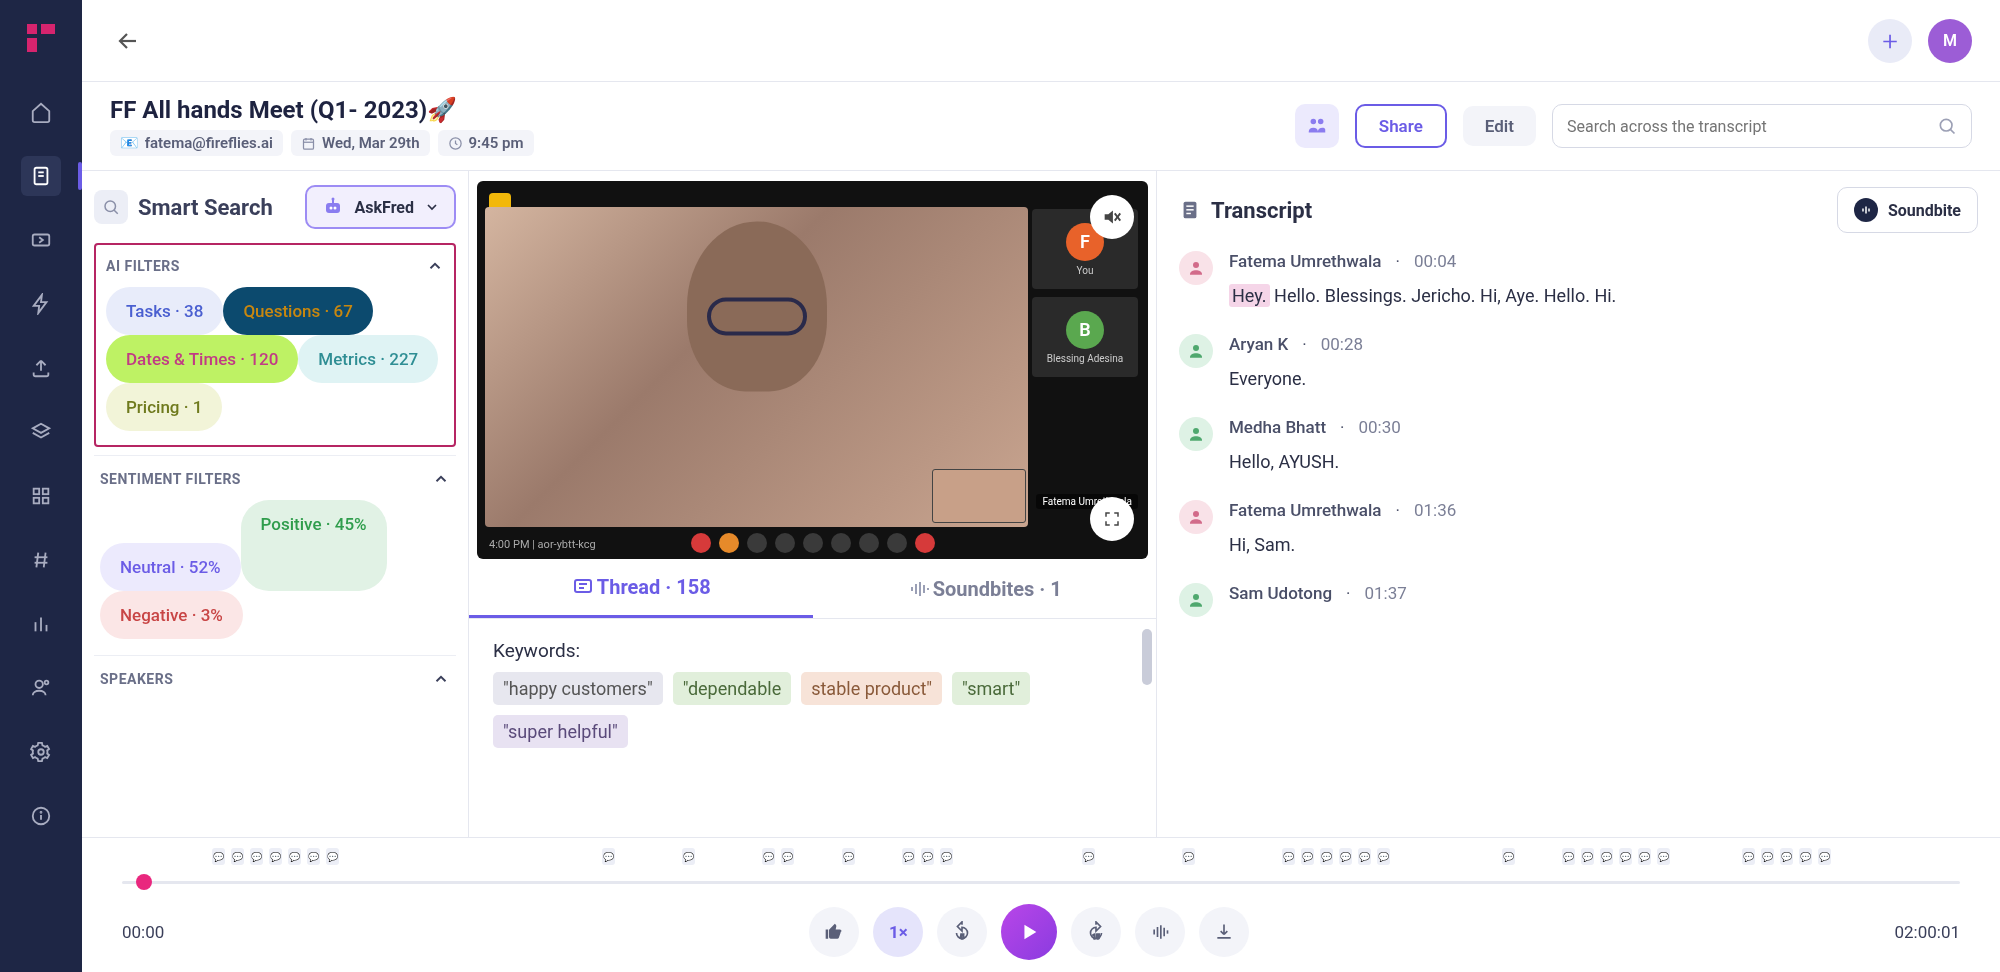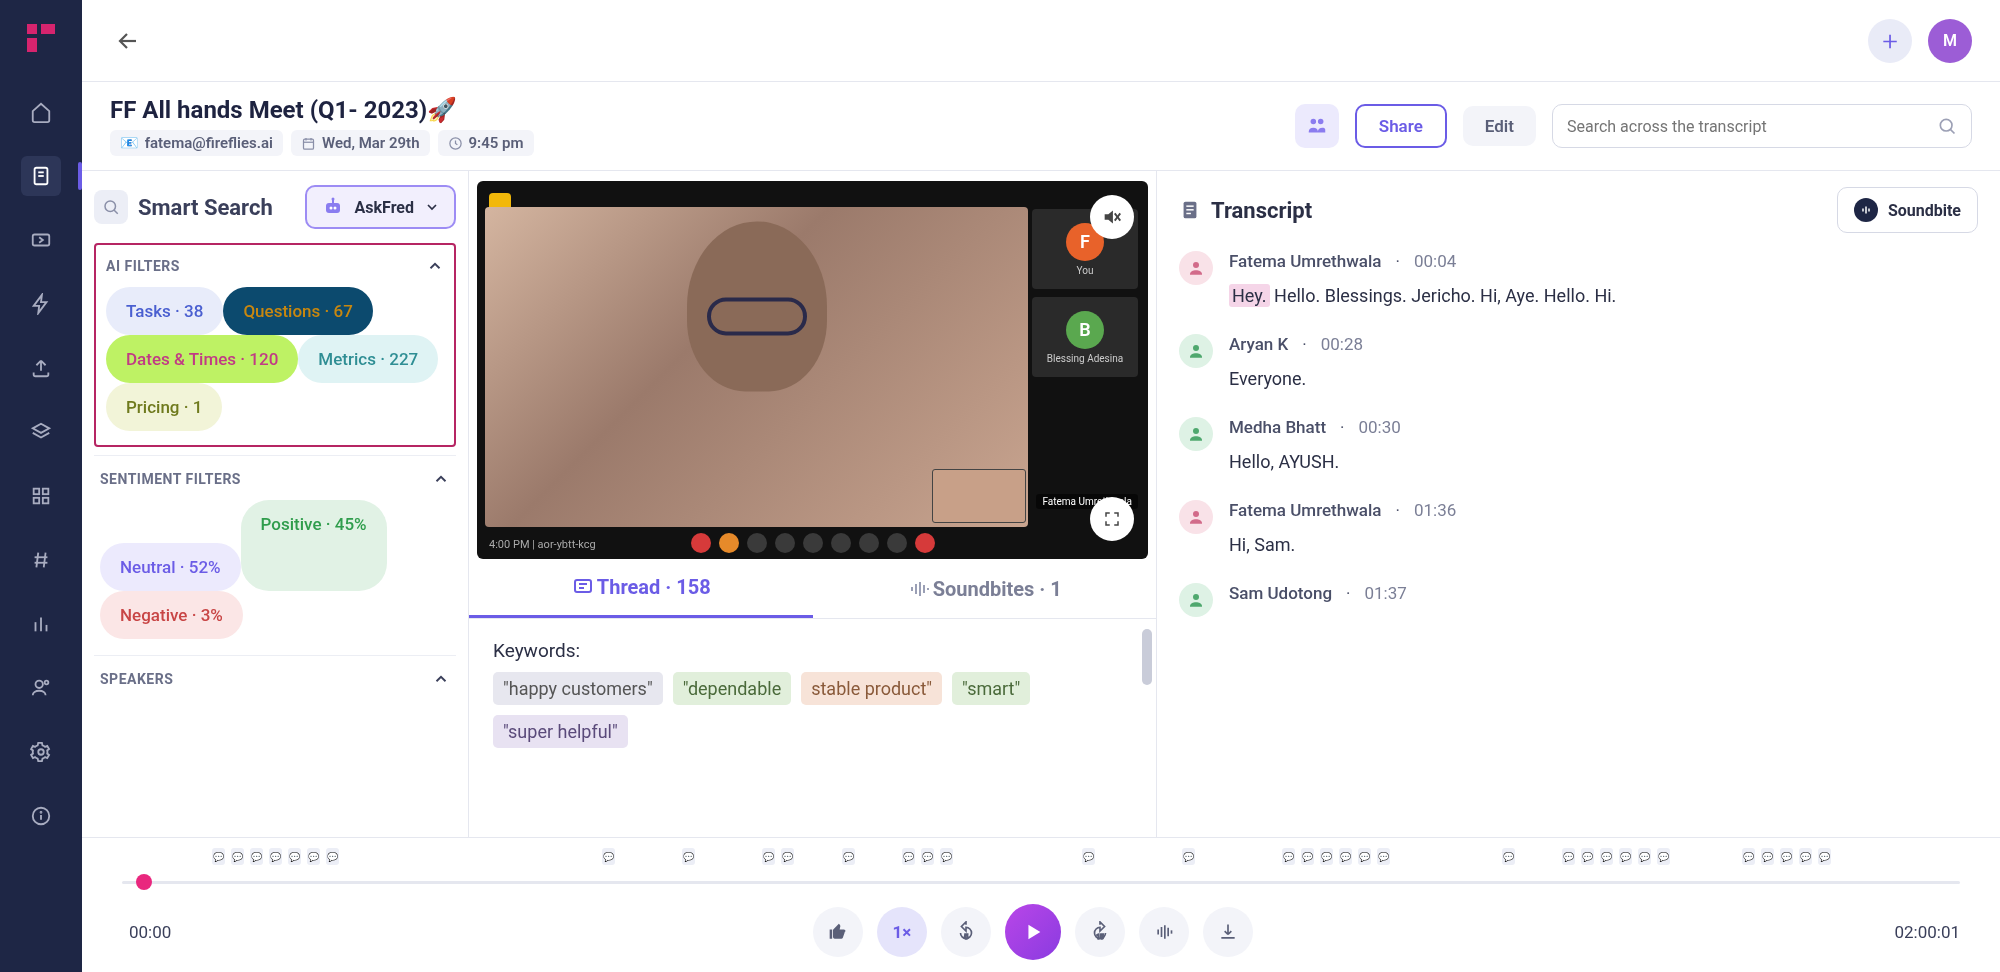--- a/index.html
+++ b/index.html
@@ -109,21 +109,21 @@
 .tr-text { margin-top: 14px; font-size: 18px; color: #2b2f45; }
 .hl { background: #f5d5e8; padding: 1px 3px; border-radius: 3px; }
 
 
 .player { border-top: 1px solid #e5e7ef; display: flex; flex-direction: column; }
 .waveform { height: 54px; position: relative; padding: 10px 40px 0; }
 .wf-track { position: absolute; left: 40px; right: 40px; bottom: 8px; height: 3px; background: #e5e7ef; border-radius: 2px; }
 .wf-dot { position: absolute; left: 54px; bottom: 2px; width: 16px; height: 16px; background: #e9277e; border-radius: 50%; }
 .wf-marks { display: flex; gap: 6px; position: absolute; top: 10px; }
 .wf-mark { width: 13px; height: 17px; background: #eceef6; border-radius: 3px; display: flex; align-items: center; justify-content: center; color: #9a9fb5; font-size: 9px; }
-.player-controls { height: 80px; display: flex; align-items: center; padding: 0 40px; gap: 14px; margin-left: 7px; }
+.player-controls { height: 80px; display: flex; align-items: center; padding: 0 40px; gap: 14px; }
 .time-label { font-size: 17px; color: #3a3f5a; font-variant-numeric: tabular-nums; }
 .pc-spacer { flex: 1; }
 .pc-btn { width: 50px; height: 50px; border-radius: 50%; background: #f3f4f9; display: flex; align-items: center; justify-content: center; color: #5a5f78; cursor: pointer; }
 .pc-btn.speed { background: #e5e4fb; color: #6b5ce6; font-weight: 700; font-size: 17px; }
 .pc-play { width: 56px; height: 56px; border-radius: 50%; background: linear-gradient(135deg,#b946e8,#8a3be0); display: flex; align-items: center; justify-content: center; color: #fff; cursor: pointer; }
 
 svg { display: block; }
 </style>
 </head>
 <body>

